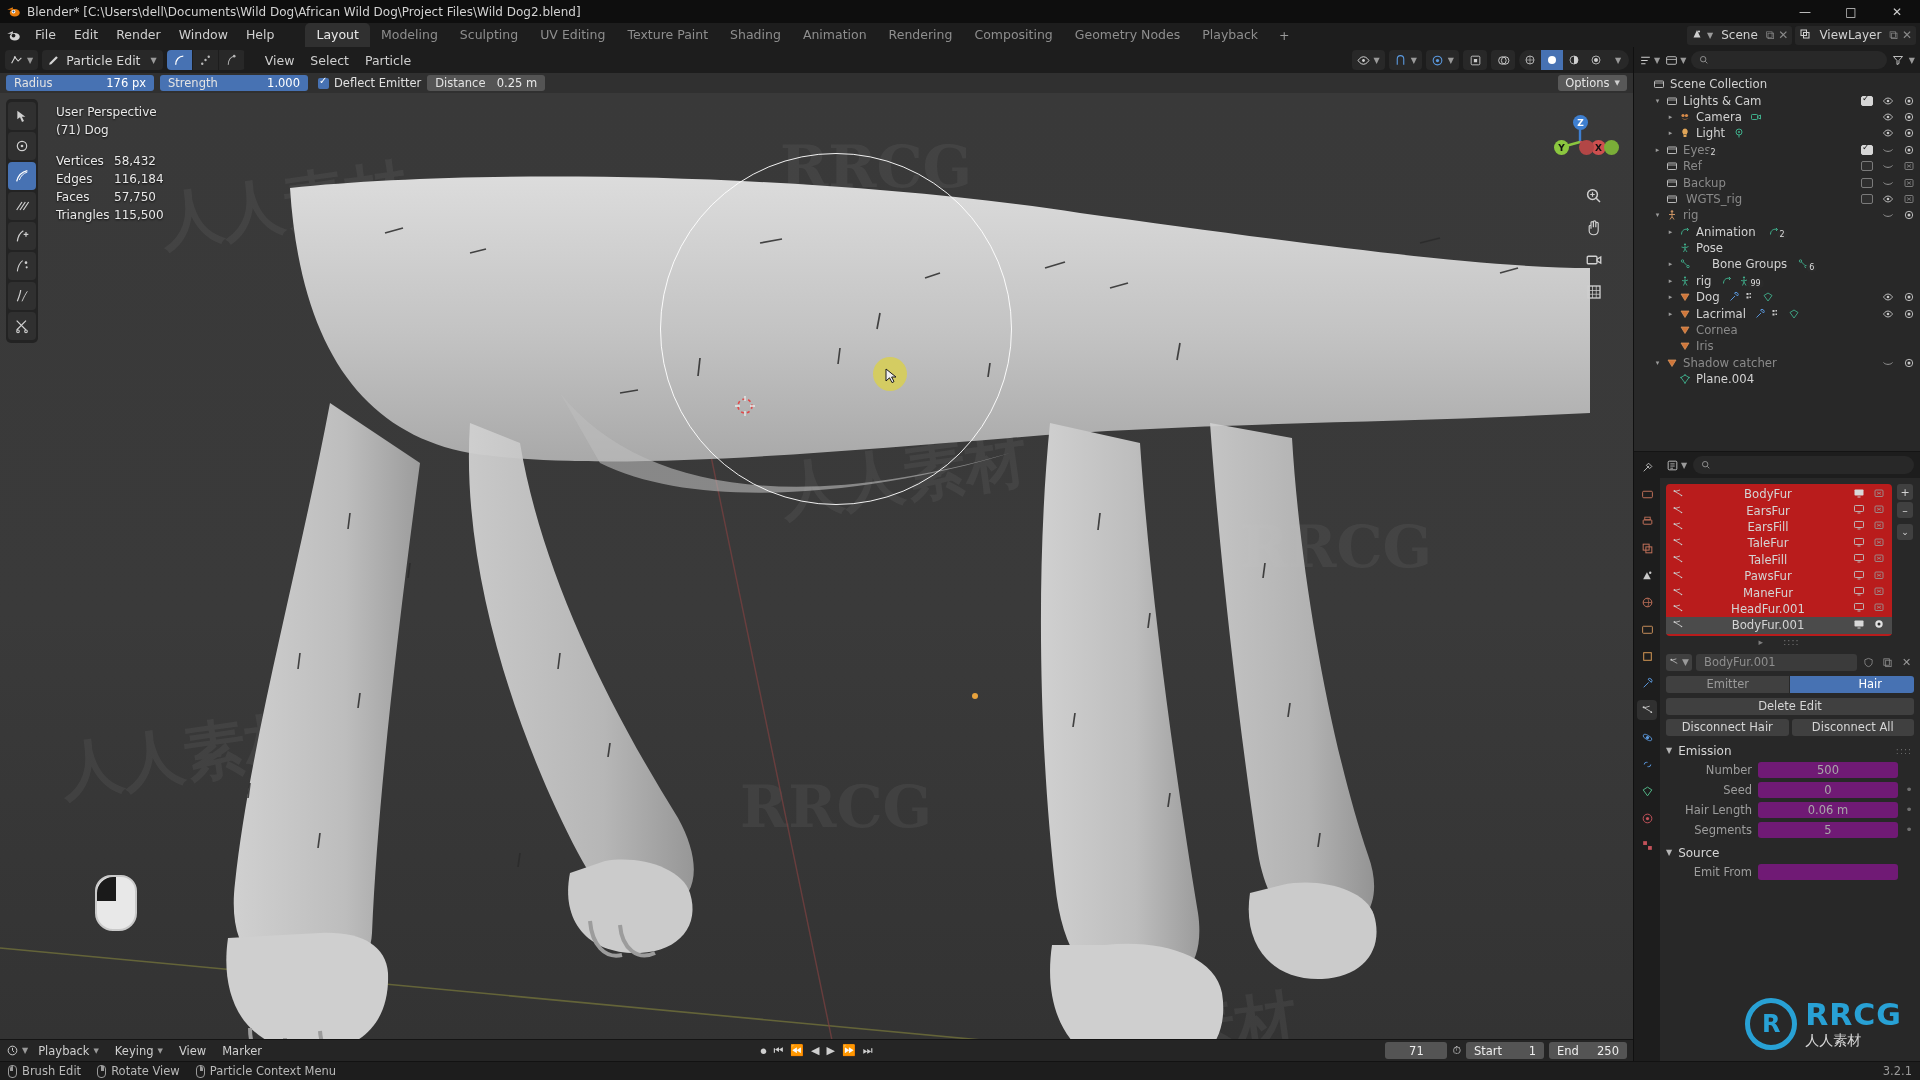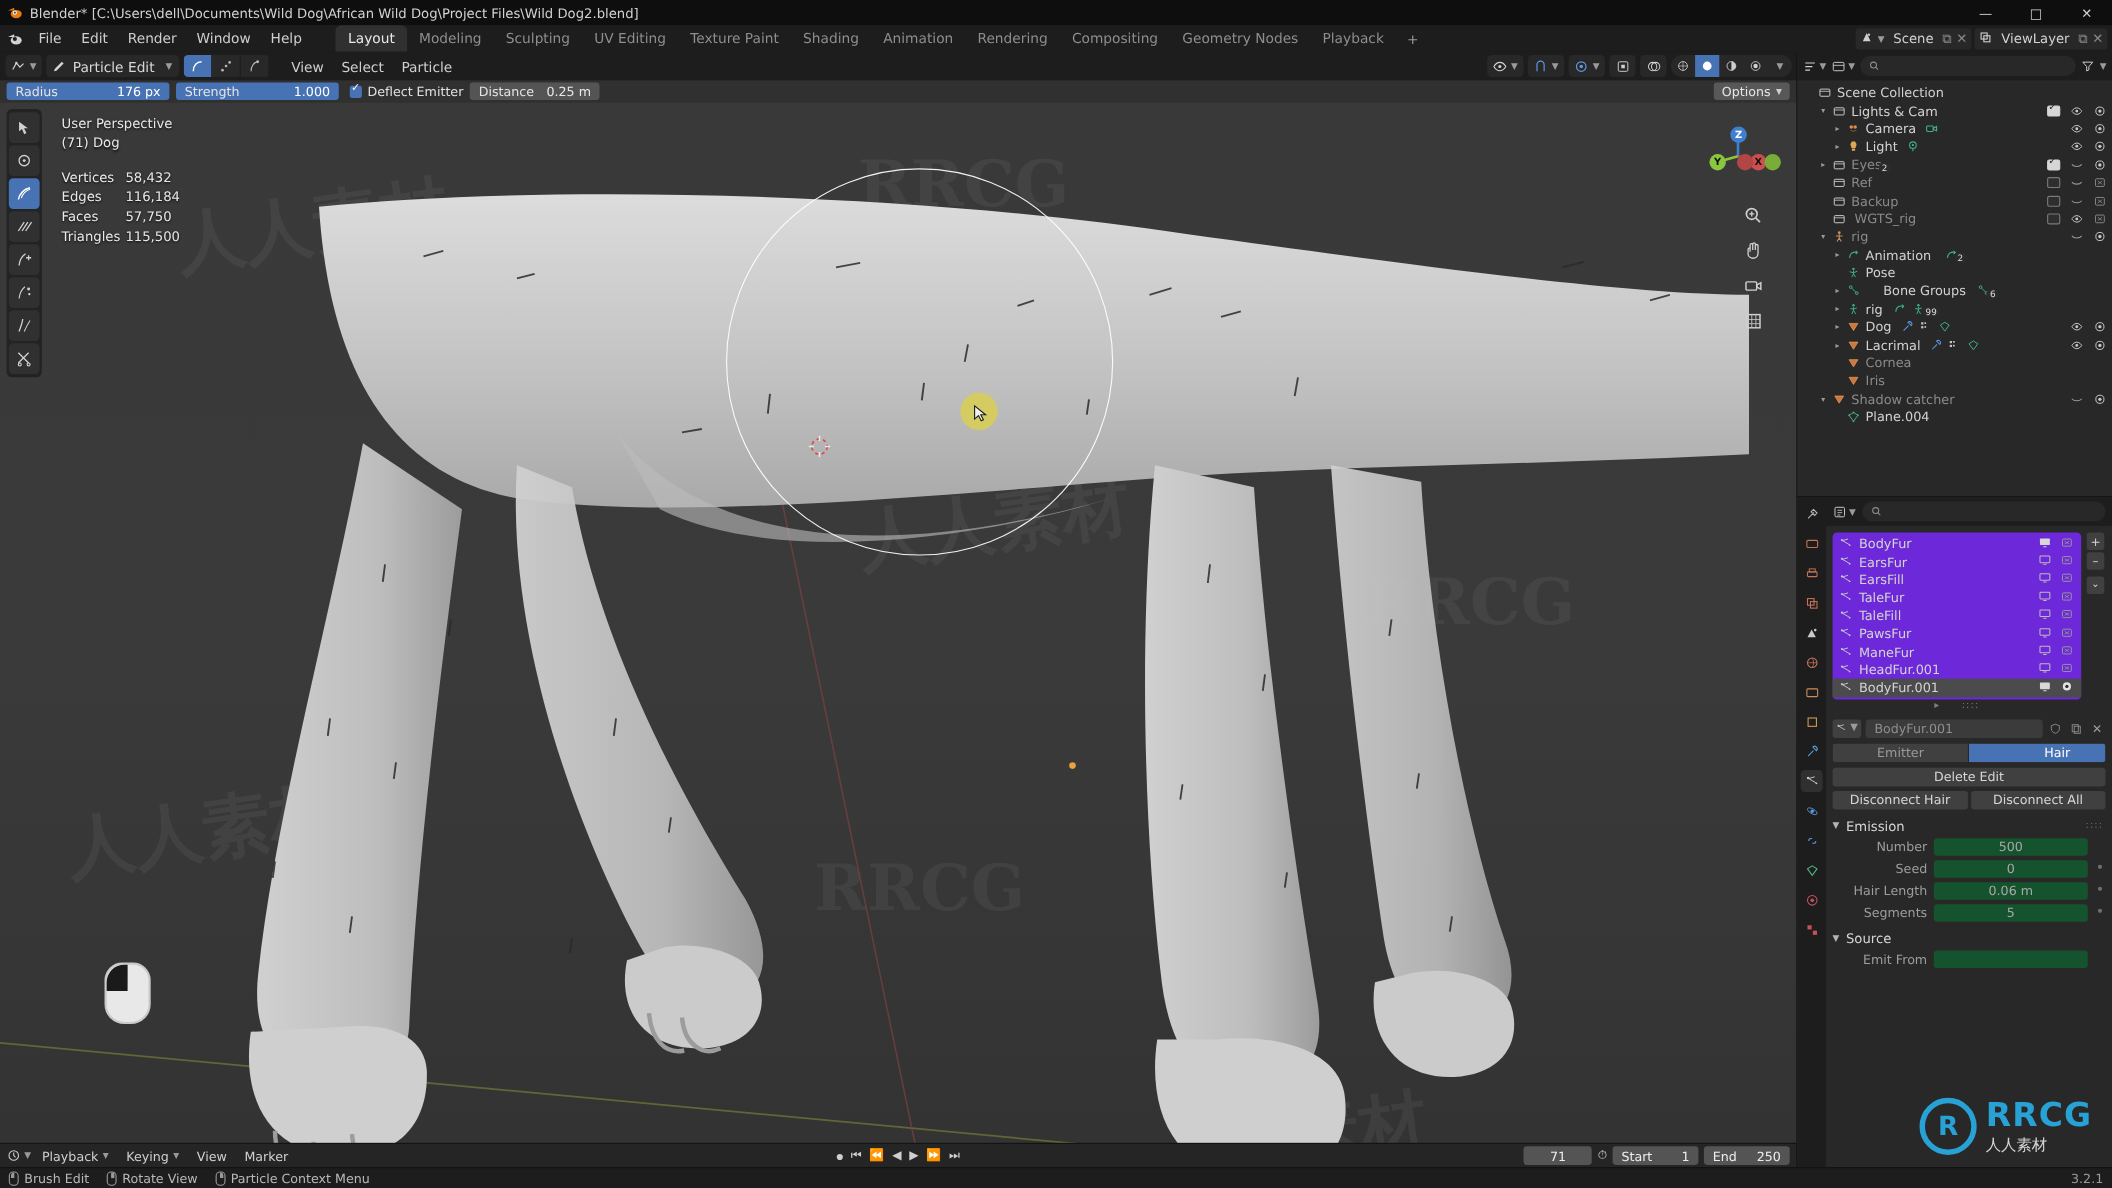--- a/index.html
+++ b/index.html
@@ -160,21 +160,21 @@
      border-radius:4px; }
   .ptab.on { background:#303030; }
   .props-body { flex:1 1 auto; display:flex; flex-direction:column; min-width:0;}
   .props-header { height:26px; background:#1d1d1d; display:flex; align-items:center; gap:6px;
      padding:0 6px; }
   .props-search { flex:1 1 auto; height:18px; background:#282828; border-radius:9px; display:flex;
      align-items:center; padding:0 8px; gap:5px; font-size:11px; color:#8c8c8c;}
   .props-scroll { flex:1 1 auto; overflow:hidden; padding:6px 6px 0 6px; }
 
   .psys-wrap { display:flex; gap:4px; }
-  .psys-list { flex:1 1 auto; background:#6d28d9; border-radius:4px; padding:2px 0; }
+  .psys-list { flex:1 1 auto; background:#b91c1c; border-radius:4px; padding:2px 0;text-align:center; }
   .psys-row { height:16.4px; display:flex; align-items:center; padding:0 6px; font-size:11.7px;
      color:#d4d4d4; gap:6px; }
   .psys-row.sel { background:#4b4b4b; }
   .psys-row .nm { flex:1 1 auto; white-space:nowrap;}
   .psys-row .ri { width:14px; text-align:center; color:#bdbdbd; font-size:11px;}
   .psys-row.sel .ri { color:#f0f0f0; }
   .psys-foot { height:13px; display:flex; align-items:center; justify-content:center;
      color:#7d7d7d; font-size:9px; letter-spacing:1px;}
   .psys-side { width:18px; display:flex; flex-direction:column; gap:2px; align-items:center;}
   .psys-side div { width:16px; height:16px; background:#404040; border-radius:3px; display:flex;
@@ -197,21 +197,21 @@
   .row2 { display:flex; gap:3px; margin-top:4px;text-align:center;}
   .row2 div { flex:1 1 50%; height:17px; background:#404040; border-radius:3px; display:flex;
      align-items:center; justify-content:center; font-size:11.5px; color:#d6d6d6;}
 
   .panelhdr { margin-top:8px; display:flex; align-items:center; gap:6px; font-size:12px;
      color:#d6d6d6; position:relative;}
   .panelhdr .car { font-size:8px; color:#b5b5b5;}
   .panelhdr .dots { position:absolute; right:2px; color:#6e6e6e; font-size:9px; letter-spacing:1px;}
   .prow { display:flex; align-items:center; margin-top:4px; gap:6px; }
   .prow .lab { width:86px; text-align:right; font-size:11.5px; color:#9d9d9d; flex:0 0 86px;}
-  .prow .val { flex:1 1 auto; height:16px; background:#14532d; border-radius:3px; display:flex;
+  .prow .val { flex:1 1 auto; height:16px; background:#701a75; border-radius:3px; display:flex;
      align-items:center; justify-content:center; font-size:11.5px; color:#a8a8a8;}
   .prow .dot { width:10px; text-align:center; color:#6e6e6e; font-size:13px; flex:0 0 10px;}
 
   .logo-rrcg { position:absolute; right:18px; bottom:30px; display:flex; align-items:center; gap:8px;
      opacity:.95;}
   .rrcg-circle { width:52px; height:52px; border-radius:50%; border:5px solid #29a8df;
      display:flex; align-items:center; justify-content:center; color:#29a8df; font-size:24px;
      font-weight:bold;}
   .rrcg-txt { color:#29a8df; font-size:30px; font-weight:bold; letter-spacing:1px;
      font-family:"DejaVu Sans","Liberation Sans",sans-serif;}

